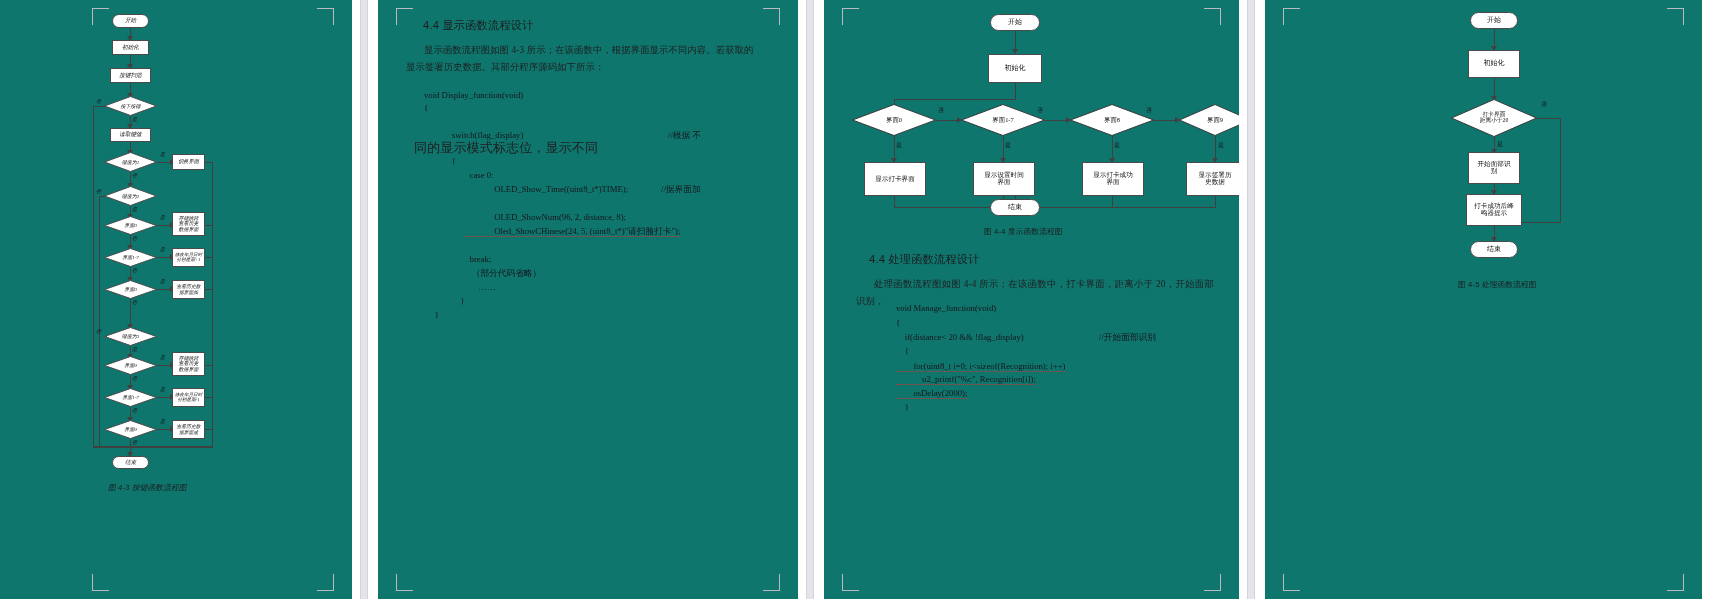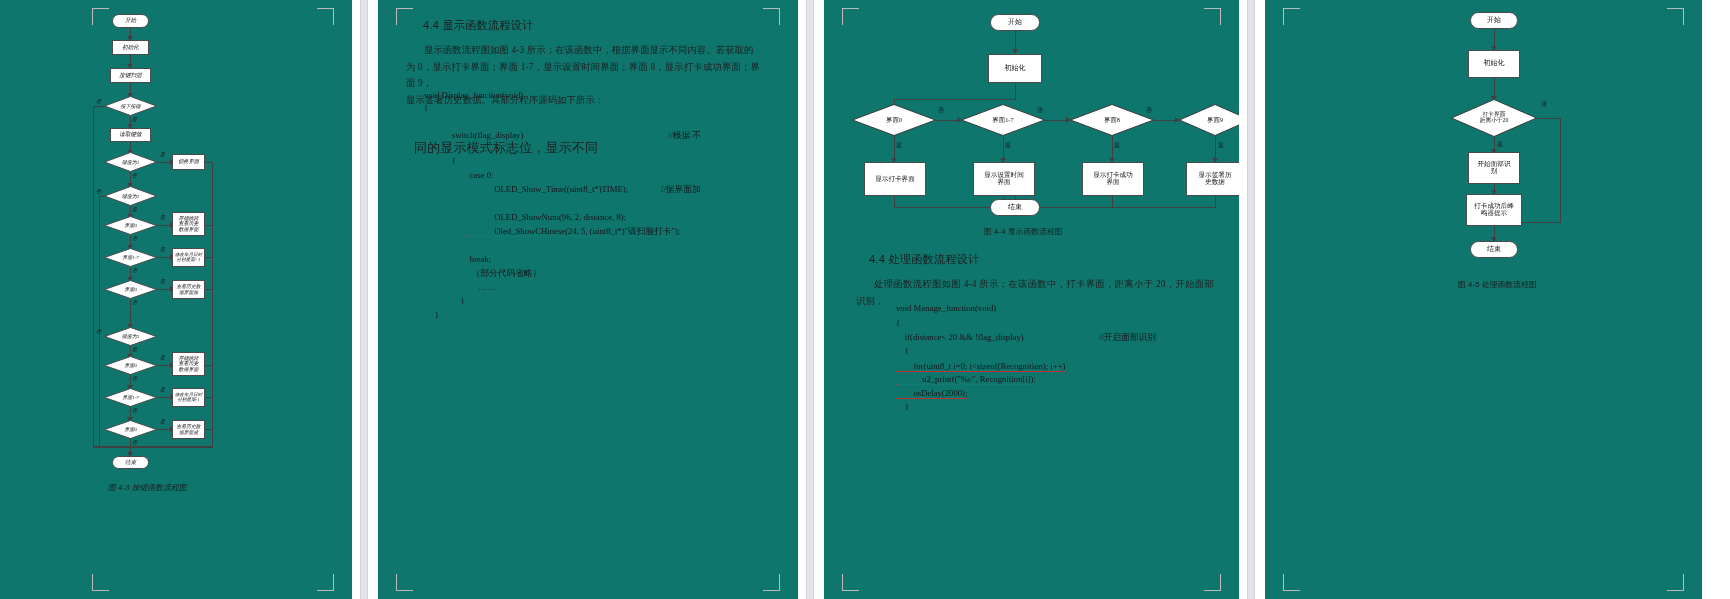--- a/index.html
+++ b/index.html
@@ -309,21 +309,20 @@
   <div class="page p2">
     <div class="cmark tl" style="left:18px;top:8px"></div>
     <div class="cmark bl" style="left:18px;bottom:8px"></div>
     <div class="cmark tr" style="right:18px;top:8px"></div>
     <div class="cmark br" style="right:18px;bottom:8px"></div>
 
     <div class="heading" style="position:absolute;left:45px;top:18px">4.4  显示函数流程设计</div>
 
     <div class="para" style="position:absolute;left:28px;top:42px;width:354px">
       <div style="text-indent:18px">显示函数流程图如图 4-3 所示；在该函数中，根据界面显示不同内容。若获取的</div>
-      <div>为 0，显示打卡界面；界面 1-7，显示设置时间界面；界面 8，显示打卡成功界面；界面 9，</div>
       <div>显示签署历史数据。其部分程序源码如下所示：</div>
     </div>
 
     <div class="code" style="position:absolute;left:46px;top:89px">void Display_function(void)</div>
     <div class="code" style="position:absolute;left:46px;top:102px">{</div>
 
     <div class="code" style="position:absolute;left:63px;top:129px">     switch(flag_display)</div>
     <div class="code" style="position:absolute;left:290px;top:129px">//根据 不</div>
     <div class="para" style="position:absolute;left:36px;top:140px;font-size:13px">同的显示模式标志位，显示不同</div>
 
@@ -433,21 +432,21 @@
 
     <div class="heading" style="position:absolute;left:45px;top:252px">4.4  处理函数流程设计</div>
 
     <div class="para" style="position:absolute;left:32px;top:276px;width:358px">
       <div style="text-indent:18px">处理函数流程图如图 4-4 所示；在该函数中，打卡界面，距离小于 20，开始面部识别，</div>
     </div>
 
     <div class="code" style="position:absolute;left:72px;top:302px">void Manage_function(void)</div>
     <div class="code" style="position:absolute;left:72px;top:317px">{</div>
     <div class="code" style="position:absolute;left:72px;top:331px">    if(distance&lt; 20 &amp;&amp; !flag_display)</div>
-    <div class="code" style="position:absolute;left:275px;top:331px">//开启面部识别</div>
+    <div class="code" style="position:absolute;left:275px;top:331px">//开始面部识别</div>
     <div class="code" style="position:absolute;left:72px;top:345px">    {</div>
     <div class="code" style="position:absolute;left:72px;top:360px"><span class="sq-red">        for(uint8_t i=0; i&lt;sizeof(Recognition); i++)</span></div>
     <div class="code" style="position:absolute;left:72px;top:373px"><span class="sq-red">            u2_printf("%c", Recognition[i]);</span></div>
     <div class="code" style="position:absolute;left:72px;top:387px"><span class="sq-red">        osDelay(2000);</span></div>
     <div class="code" style="position:absolute;left:72px;top:401px">    }</div>
   </div>
 
   <div class="gutter">
       <div class="bar"></div>
     </div>

